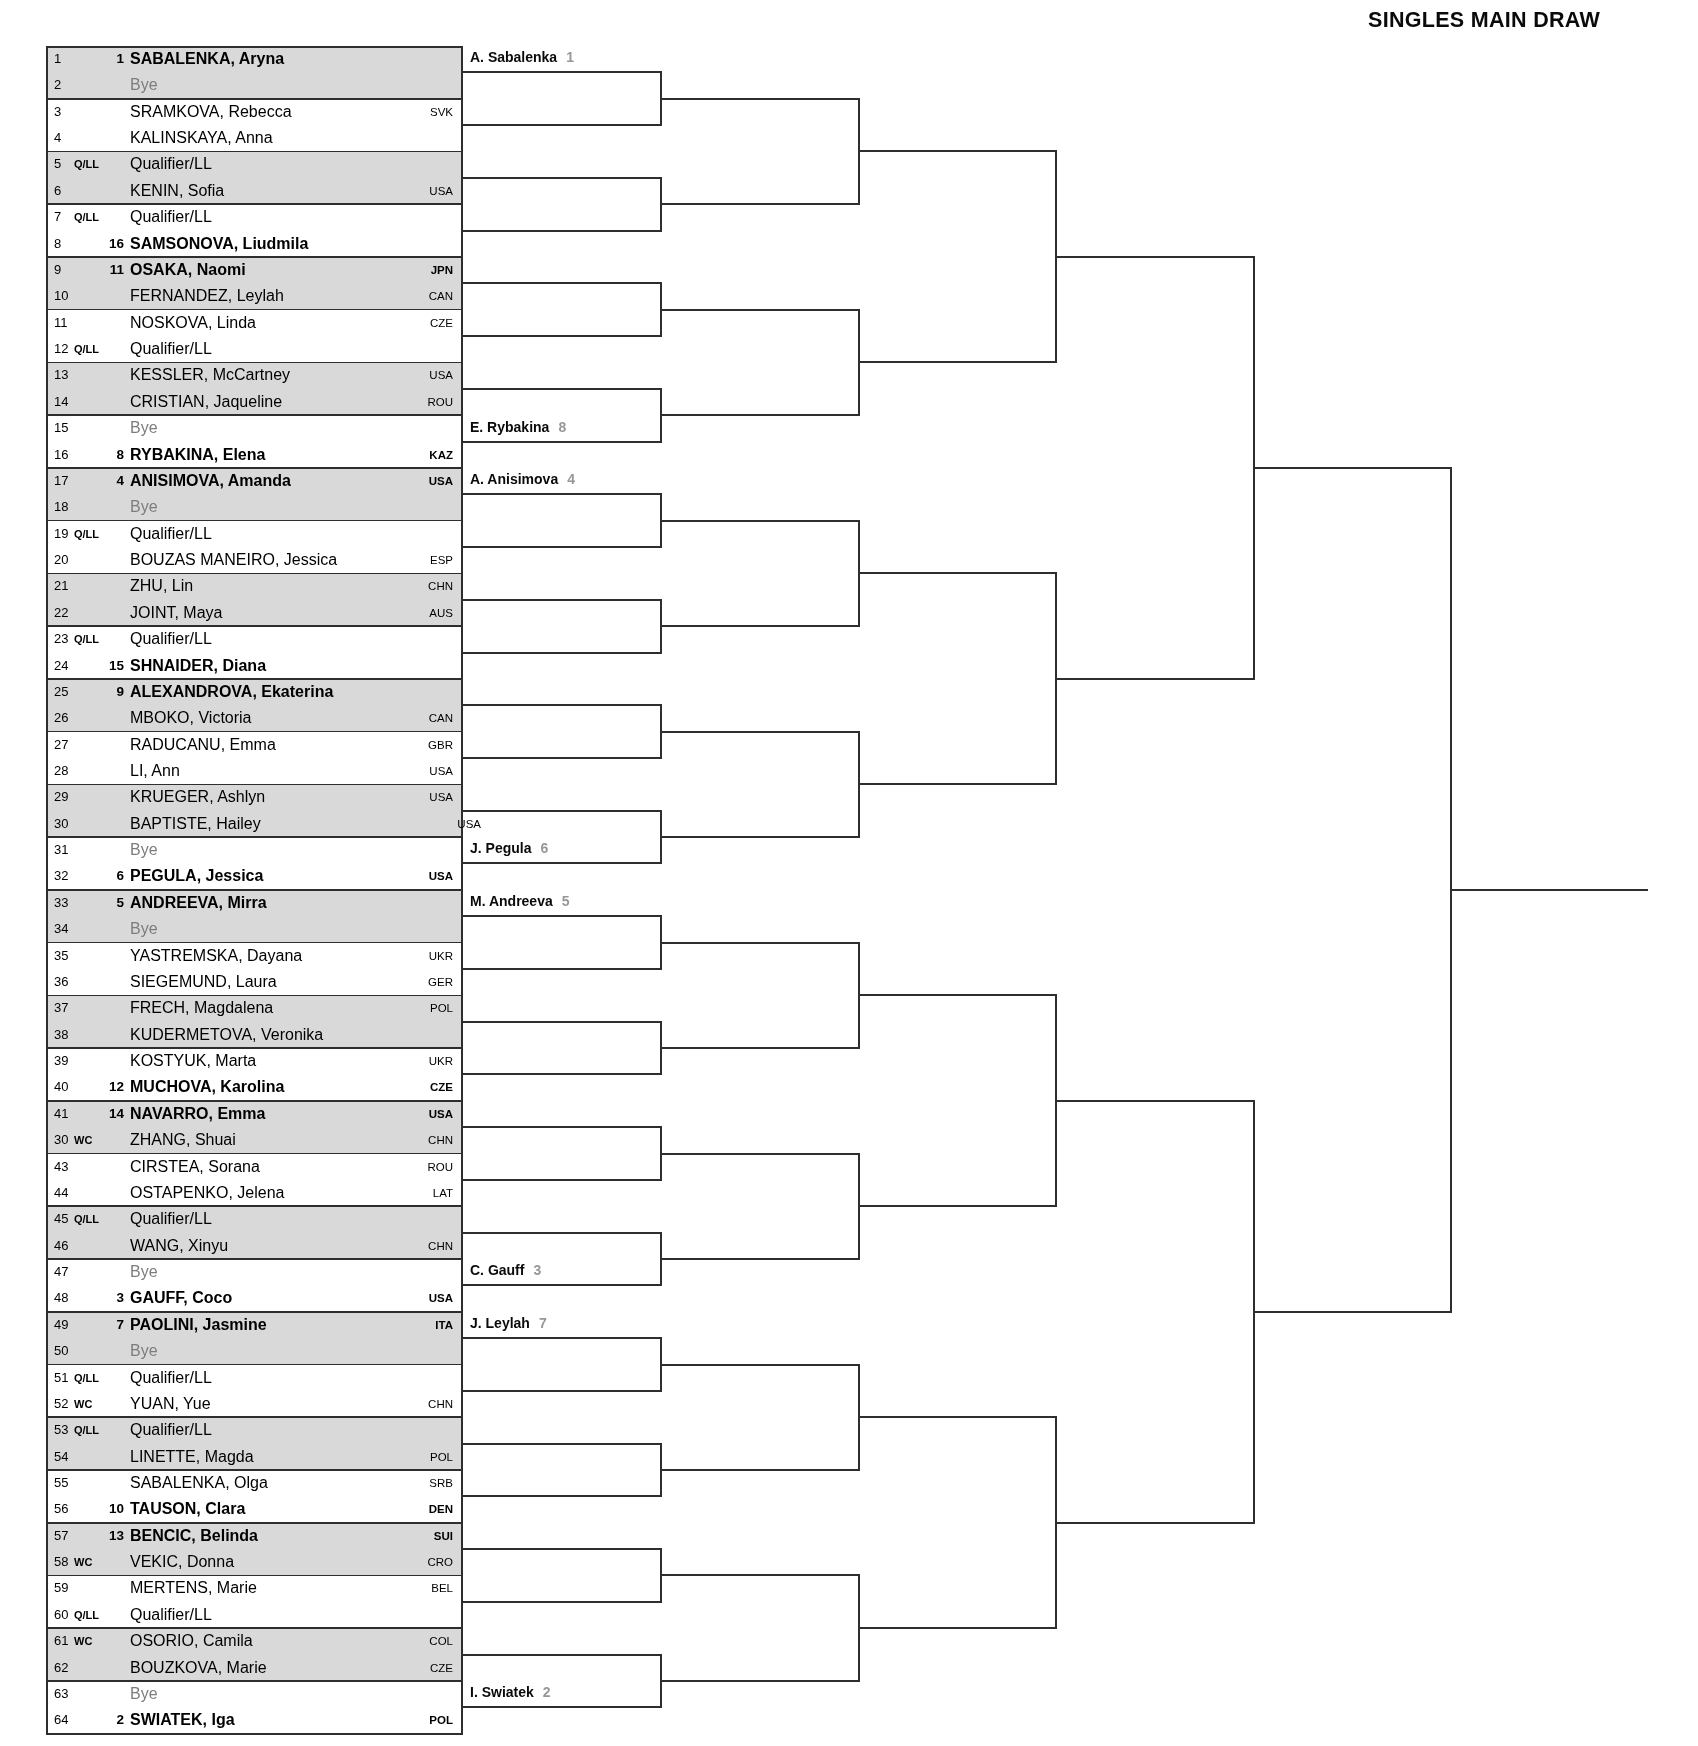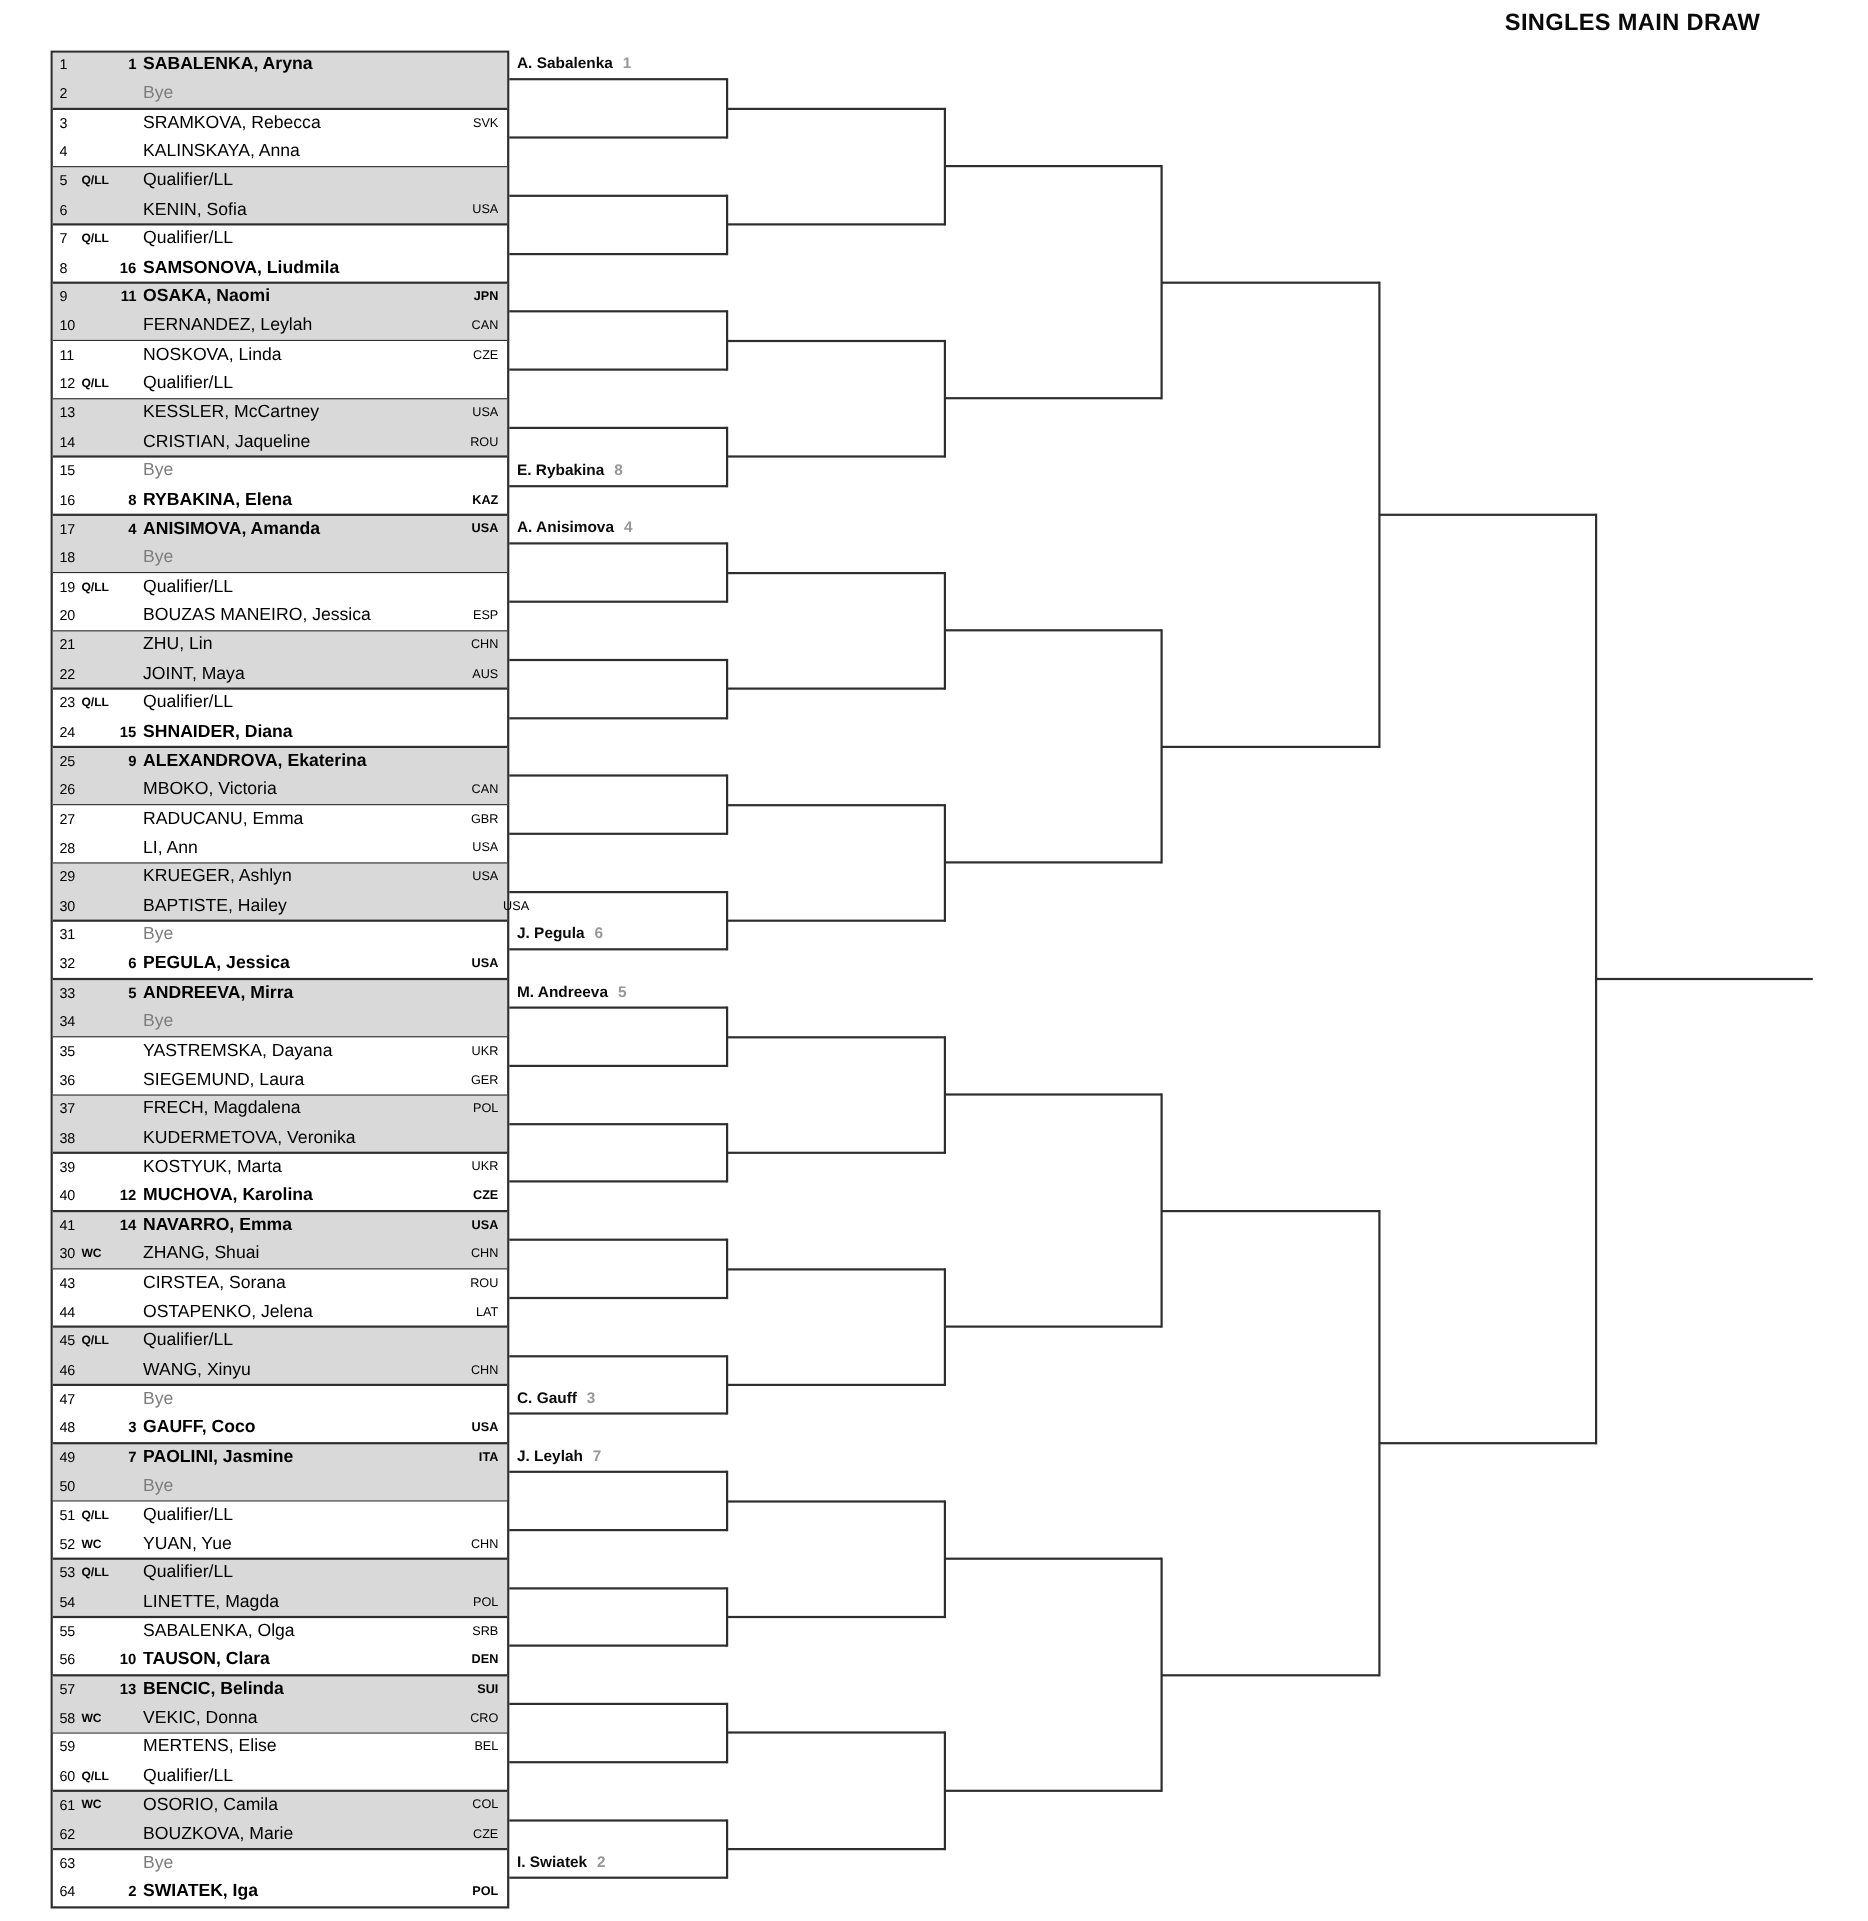--- a/index.html
+++ b/index.html
@@ -367,21 +367,21 @@
         <span class="country">SUI</span>
       </div>
       <div class="row" style="top: 1501.09px; height: 26.37px; line-height: 26.37px;">
         <span class="num">58</span>
         <span class="tagg">WC</span>
         <span class="pname">VEKIC, Donna</span>
         <span class="country">CRO</span>
       </div>
       <div class="row" style="top: 1527.46px; height: 26.37px; line-height: 26.37px;">
         <span class="num">59</span>
-        <span class="pname">MERTENS, Elise</span>
+        <span class="pname">MERTENS, Marie</span>
         <span class="country">BEL</span>
       </div>
       <div class="row" style="top: 1553.83px; height: 26.37px; line-height: 26.37px;">
         <span class="num">60</span>
         <span class="tagg">Q/LL</span>
         <span class="pname">Qualifier/LL</span>
       </div>
       <div class="row" style="top: 1580.2px; height: 26.37px; line-height: 26.37px;">
         <span class="num">61</span>
         <span class="tagg">WC</span>

